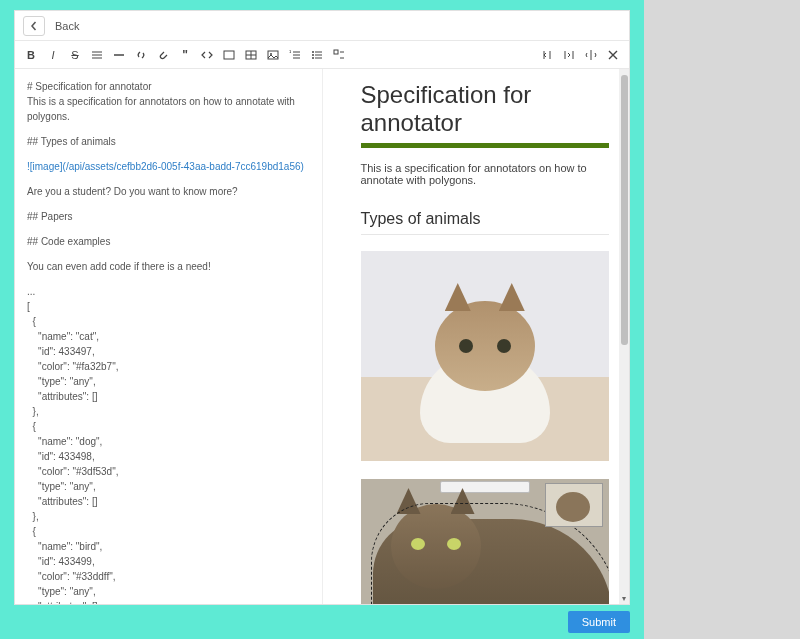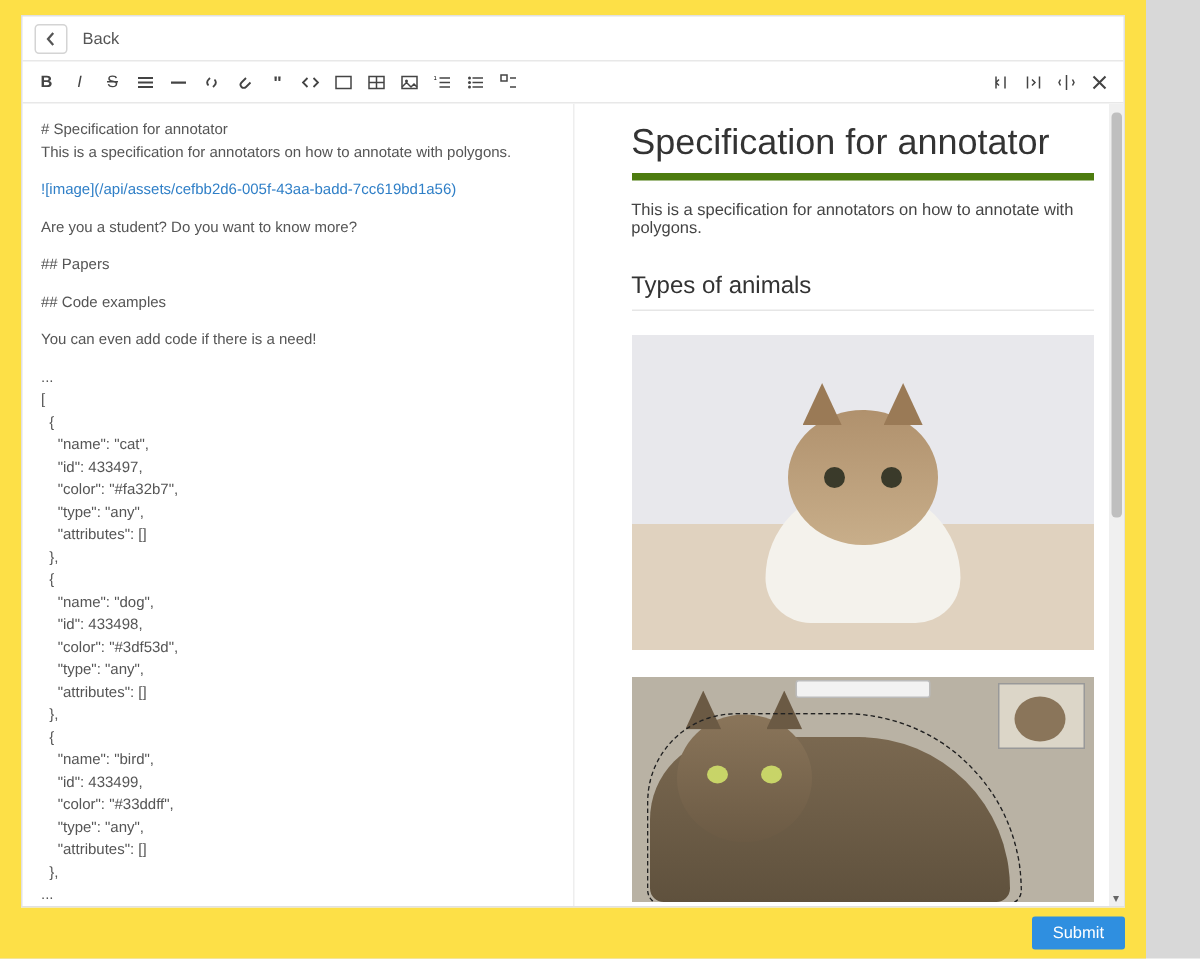--- a/index.html
+++ b/index.html
@@ -1,17 +1,17 @@
 <!DOCTYPE html>
 <html><head>
 <meta charset="utf-8">
 <style>
 * { box-sizing: border-box; margin: 0; padding: 0; }
 body { font-family: -apple-system, BlinkMacSystemFont, "Segoe UI", Helvetica, Arial, sans-serif; background: #d8d8d8; font-size: 13px; color: #333; }
-.outer { width: 764px; height: 639px; background: #fde047; position: relative; overflow: hidden; }
+.outer { width: 644px; height: 639px; background: #5eead4; position: relative; overflow: hidden; }
 .frame { position: absolute; left: 14px; top: 10px; right: 14px; bottom: 34px; background: #fff; border: 1px solid #e1e1e1; display: flex; flex-direction: column; }
 .header { height: 30px; border-bottom: 1px solid #e8e8e8; display: flex; align-items: center; padding: 0 8px; }
 .back-btn { width: 22px; height: 20px; border: 1px solid #d4d4d4; border-radius: 3px; background: #fff; display: flex; align-items: center; justify-content: center; cursor: pointer; }
 .back-btn svg { width: 10px; height: 10px; }
 .back-lbl { margin-left: 10px; font-size: 11px; color: #555; }
 .toolbar { height: 28px; border-bottom: 1px solid #e8e8e8; display: flex; align-items: center; padding: 0 8px; justify-content: space-between; }
 .tb-left, .tb-right { display: flex; align-items: center; gap: 6px; }
 .tb-btn { width: 16px; height: 16px; display: flex; align-items: center; justify-content: center; cursor: pointer; color: #444; }
 .tb-btn svg { width: 12px; height: 12px; }
 .body { flex: 1; display: flex; overflow: hidden; gap: 24px; }
@@ -165,20 +165,21 @@
             <svg viewBox="0 0 12 12">
               <path d="M2 2l8 8M10 2l-8 8" stroke="#444" stroke-width="1.4"></path>
             </svg>
           </span>
       </div>
     </div>
 
     <div class="body">
       <div class="left">
         <div class="seg"><span># Specification for annotator</span><br><span>This is a specification for annotators on how to annotate with polygons.</span></div>
+        <div class="seg">## Types of animals</div>
         <div class="seg lnk">![image](/api/assets/cefbb2d6-005f-43aa-badd-7cc619bd1a56)</div>
         <div class="seg">Are you a student? Do you want to know more?</div>
         <div class="seg">## Papers</div>
         <div class="seg">## Code examples</div>
         <div class="seg">You can even add code if there is a need!</div>
         <pre>...
 [
   {
     "name": "cat",
     "id": 433497,

